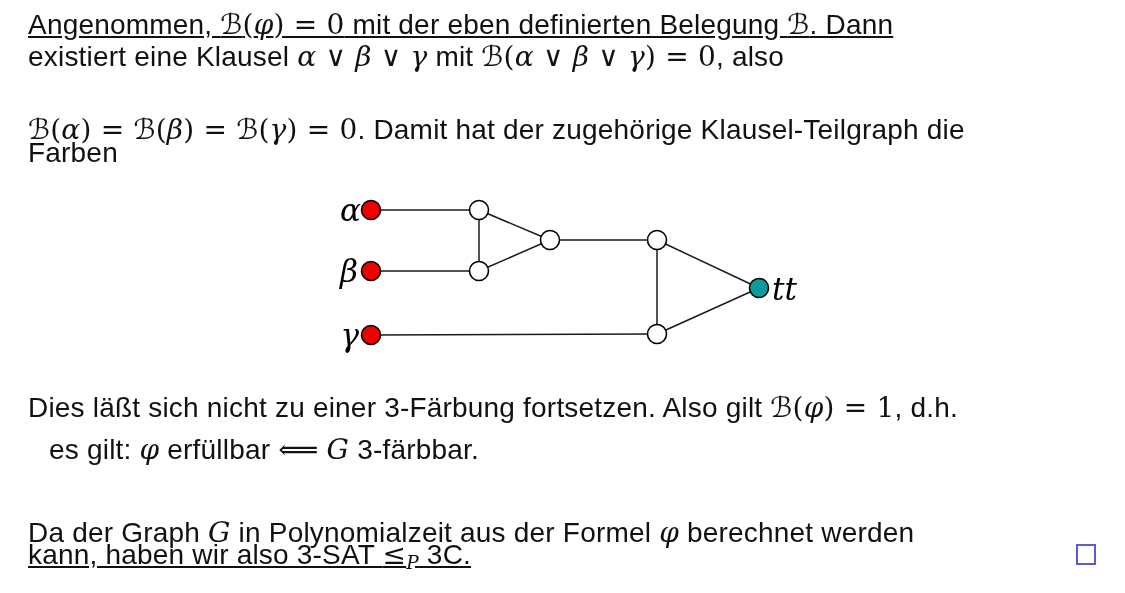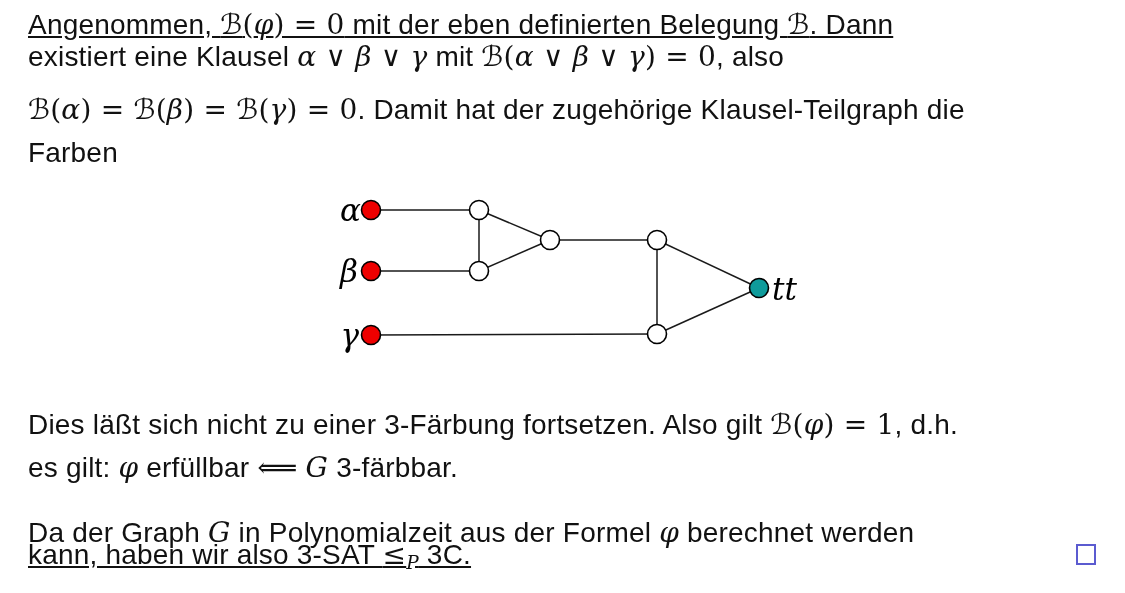--- a/index.html
+++ b/index.html
@@ -25,24 +25,24 @@
   .seg-m { font-family:"DejaVu Serif","DejaVu Sans",serif; font-style:italic; }
   
   .seg-o { font-family:"DejaVu Serif","DejaVu Sans",serif; font-style:normal; }
   
   .seg-c { font-family:"DejaVu Serif","DejaVu Sans",serif; font-style:normal; }
   
   .seg-sub { font-family:"DejaVu Serif","DejaVu Sans",serif; font-style:italic; font-size:0.66em; vertical-align:-0.28em; }
 
   #p1l1 { top:4px;text-decoration:underline; }
   #p1l2 { top:36px; }
-  #p1l3 { top:89px; }
+  #p1l3 { top:109px; }
   #p1l4 { top:132px; }
-  #p2l1 { top:404px; }
-  #p2l2 { top:447px; }
+  #p2l1 { top:387px; }
+  #p2l2 { top:429px;margin-left:21px; }
   #p3l1 { top:512px; }
   #p3l2 { top:534px;text-decoration:underline; }
 
   #clause-graph {
     position:absolute;
     left:330px; top:185px;
     width:480px; height:175px;
   }
   .graph-label {
     font-family:"DejaVu Serif","DejaVu Sans",serif;

